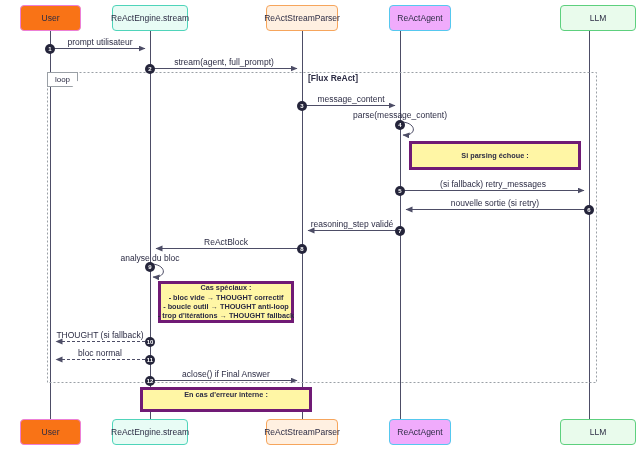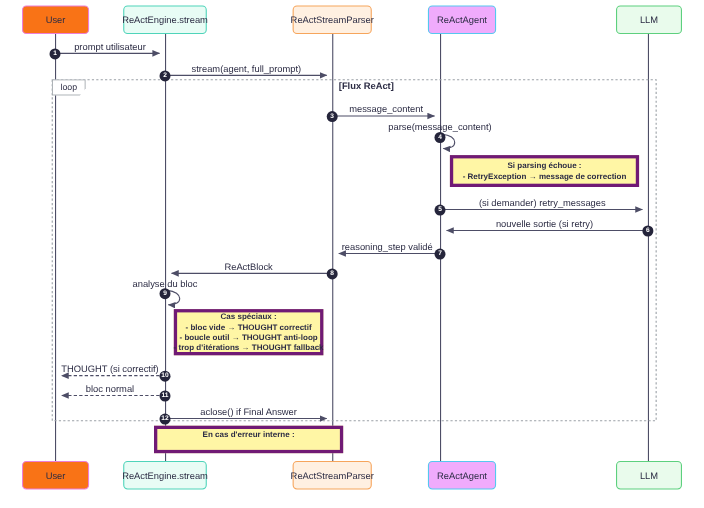--- a/index.html
+++ b/index.html
@@ -14,21 +14,21 @@
     border:1.2px solid;border-radius:4px;
     display:flex;align-items:center;justify-content:center;
     font-size:8.5px;color:#2c2c44;white-space:nowrap;
   }
   .row-top{top:5px;}
   .row-bottom{top:419px;}
   .p-user{left:20px;width:61px;background:#f97316;border-color:#ec7fd7;}
   .p-engine{left:112px;width:76px;background:#e8fcf5;border-color:#4fd4ba;}
   .p-parser{left:266px;width:72px;background:#fff0e1;border-color:#f6a55c;}
   .p-agent{left:369px;width:62px;background:#f0abfc;border-color:#55c8ef;margin-left:20px;}
-  .p-llm{left:560px;width:60px;background:#e9fbec;border-color:#5dd07e;}
+  .p-llm{left:560px;width:76px;background:#e9fbec;border-color:#5dd07e;}
   
   .msg{
     position:absolute;transform:translateX(-50%);
     font-size:8.5px;color:#2c2c44;white-space:nowrap;line-height:10px;
   }
   
   .num{
     position:absolute;width:10px;height:10px;border-radius:50%;
     background:#25253b;color:#ffffff;font-size:6px;font-weight:bold;
     display:flex;align-items:center;justify-content:center;
@@ -119,45 +119,44 @@
       <span>LLM</span>
     </div>
 
   <div class="loop-label">loop</div>
   <div class="loop-cond">[Flux ReAct]</div>
 
   <div class="msg" style="left:100px;top:37px;">prompt utilisateur</div>
   <div class="msg" style="left:224px;top:57px;">stream(agent, full_prompt)</div>
   <div class="msg" style="left:351px;top:94px;">message_content</div>
   <div class="msg" style="left:400px;top:110px;">parse(message_content)</div>
-  <div class="msg" style="left:493px;top:179px;">(si demander) retry_messages</div>
+  <div class="msg" style="left:493px;top:179px;">(si fallback) retry_messages</div>
   <div class="msg" style="left:495px;top:198px;">nouvelle sortie (si retry)</div>
   <div class="msg" style="left:352px;top:219px;">reasoning_step validé</div>
   <div class="msg" style="left:226px;top:237px;">ReActBlock</div>
   <div class="msg" style="left:150px;top:253px;">analyse du bloc</div>
-  <div class="msg" style="left:100px;top:330px;">THOUGHT (si correctif)</div>
+  <div class="msg" style="left:100px;top:330px;">THOUGHT (si fallback)</div>
   <div class="msg" style="left:100px;top:348px;">bloc normal</div>
   <div class="msg" style="left:226px;top:369px;">aclose() if Final Answer</div>
 
   <div class="num" style="left:50px;top:48.5px;">1</div>
   <div class="num" style="left:150px;top:68.5px;">2</div>
   <div class="num" style="left:302px;top:105.5px;">3</div>
   <div class="num" style="left:400px;top:125px;">4</div>
   <div class="num" style="left:400px;top:190.5px;">5</div>
   <div class="num" style="left:589px;top:209.5px;">6</div>
   <div class="num" style="left:400px;top:230.5px;">7</div>
   <div class="num" style="left:302px;top:248.5px;">8</div>
   <div class="num" style="left:150px;top:267px;">9</div>
   <div class="num" style="left:150px;top:341.5px;">10</div>
   <div class="num" style="left:150px;top:359.5px;">11</div>
   <div class="num" style="left:150px;top:380.5px;">12</div>
 
   <div class="note" style="left:409px;top:141px;width:172px;height:29px;">
     <div>Si parsing échoue :</div>
-    <div>- RetryException → message de correction</div>
   </div>
   <div class="note" style="left:158px;top:281px;width:136px;height:42px;">
     <div>Cas spéciaux :</div>
     <div>- bloc vide → THOUGHT correctif</div>
     <div>- boucle outil → THOUGHT anti-loop</div>
     <div>- trop d'itérations → THOUGHT fallback</div>
   </div>
   <div class="note" style="left:140px;top:387px;width:172px;height:25px;justify-content:space-between;">
     <div>En cas d'erreur interne :</div>
   </div>

